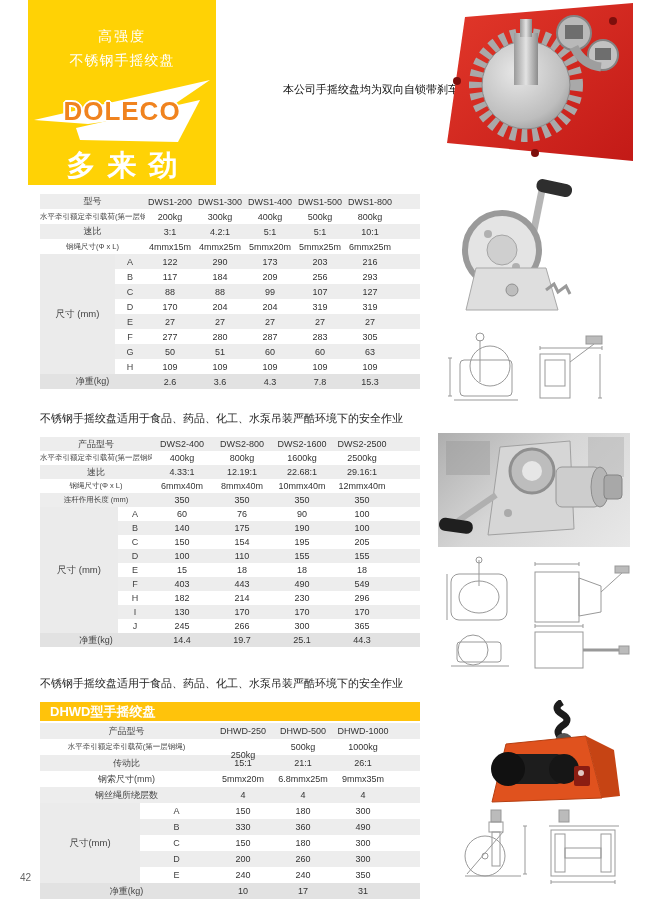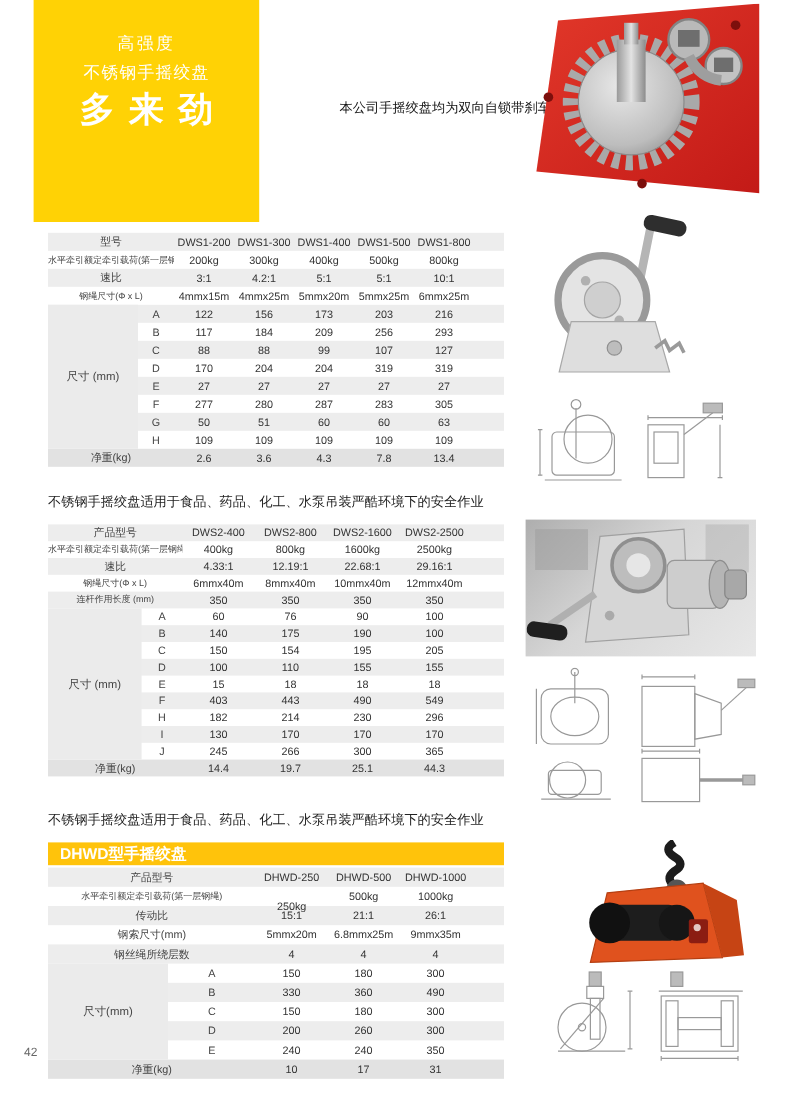--- a/index.html
+++ b/index.html
@@ -55,20 +55,27 @@
   .draw1 svg,.draw2 svg,.draw3 svg{display:block;}
 </style>
 </head>
 <body>
 
 <div class="page">
 
   <div class="banner">
     <div class="l1">高强度</div>
     <div class="l2">不锈钢手摇绞盘</div>
+    <div class="logo-wrap">
+      <svg width="188" height="66" viewBox="0 0 188 66">
+        <polygon points="6,42 182,2 132,36 60,46" fill="#ffffff"></polygon>
+        <polygon points="48,50 172,22 150,64 52,62" fill="#ffffff"></polygon>
+      </svg>
+      <div class="logo-text">DOLECO</div>
+    </div>
     <div class="logo-sub">多来劲</div>
   </div>
 
   <div class="intro">本公司手摇绞盘均为双向自锁带刹车</div>
 
   <div class="img photo-gear">
     <svg width="190" height="163" viewBox="0 0 190 163">
       <defs>
         <linearGradient id="redg" x1="0" y1="0" x2="1" y2="1">
           <stop offset="0" stop-color="#E2382A"></stop>
@@ -248,21 +255,21 @@
           <div class="cell val-cell" style="width: 50px;">4mmx15m</div>
           <div class="cell val-cell" style="width: 50px;">4mmx25m</div>
           <div class="cell val-cell" style="width: 50px;">5mmx20m</div>
           <div class="cell val-cell" style="width: 50px;">5mmx25m</div>
           <div class="cell val-cell" style="width: 50px;">6mmx25m</div>
         </div>
         <div class="trow gray" style="height: 15px;">
           <div class="cell " style="width: 75px;"></div>
           <div class="cell dim-key" style="width: 30px;">A</div>
           <div class="cell val-cell" style="width: 50px;">122</div>
-          <div class="cell val-cell" style="width: 50px;">156</div>
+          <div class="cell val-cell" style="width: 50px;">290</div>
           <div class="cell val-cell" style="width: 50px;">173</div>
           <div class="cell val-cell" style="width: 50px;">203</div>
           <div class="cell val-cell" style="width: 50px;">216</div>
         </div>
         <div class="trow" style="height: 15px;">
           <div class="cell " style="width: 75px;"></div>
           <div class="cell dim-key" style="width: 30px;">B</div>
           <div class="cell val-cell" style="width: 50px;">117</div>
           <div class="cell val-cell" style="width: 50px;">184</div>
           <div class="cell val-cell" style="width: 50px;">209</div>
@@ -322,21 +329,21 @@
           <div class="cell val-cell" style="width: 50px;">109</div>
           <div class="cell val-cell" style="width: 50px;">109</div>
           <div class="cell val-cell" style="width: 50px;">109</div>
         </div>
         <div class="trow gray weight" style="height: 15px;">
           <div class="cell label-cell" style="width: 105px;">净重(kg)</div>
           <div class="cell val-cell" style="width: 50px;">2.6</div>
           <div class="cell val-cell" style="width: 50px;">3.6</div>
           <div class="cell val-cell" style="width: 50px;">4.3</div>
           <div class="cell val-cell" style="width: 50px;">7.8</div>
-          <div class="cell val-cell" style="width: 50px;">13.4</div>
+          <div class="cell val-cell" style="width: 50px;">15.3</div>
         </div>
         <div class="dim-overlay" style="top: 60px; height: 120px; width: 75px;">尺寸 (mm)</div>
       </div>
   </div>
   <div class="note" style="top:411px">不锈钢手摇绞盘适用于食品、药品、化工、水泵吊装严酷环境下的安全作业</div>
 
   <div class="tbl" style="top:435px">
     <div class="tbl-body">
         <div class="trow gray" style="height: 14px;">
           <div class="cell label-cell" style="width: 112px;">产品型号</div>

